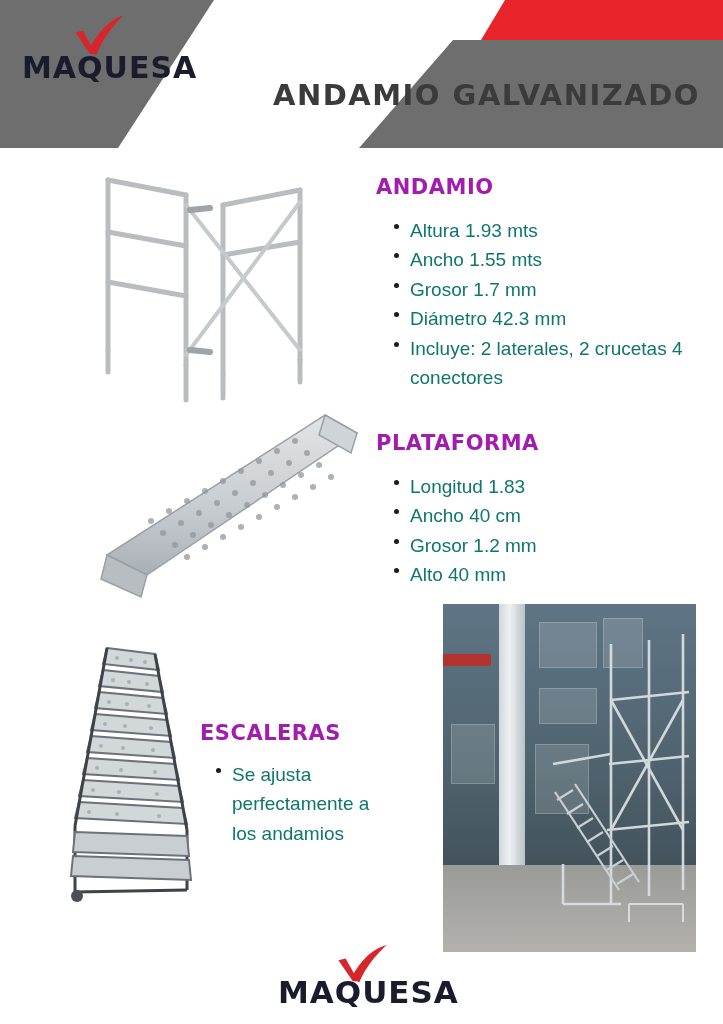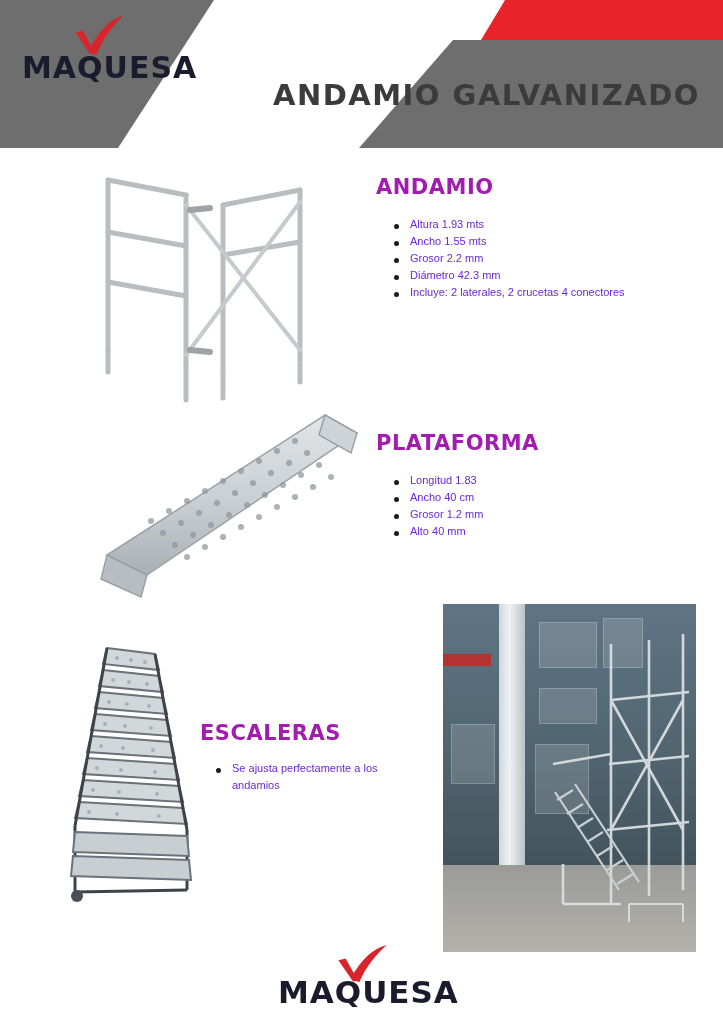--- a/index.html
+++ b/index.html
@@ -91,22 +91,22 @@
     position: absolute;
     font-family: "DejaVu Sans", sans-serif;
     font-weight: bold;
     font-size: 21px;
     letter-spacing: 0.5px;
     color: #a21caf;
   }
   .spec-list {
     position: absolute;
     list-style: none;
-    font-size: 11px;
-    color: #6d28d9;
+    font-size: 19px;
+    color: #0f766e;
     line-height: 1.55;
   }
   .spec-list li {
     position: relative;
     padding-left: 18px;
   }
   .spec-list li::before {
     content: "";
     position: absolute;
     left: 2px; top: 8px;
@@ -240,21 +240,21 @@
 
       <line x1="112" y1="60" x2="132" y2="58" stroke="#9ea3a7" stroke-width="6"></line>
       <line x1="112" y1="200" x2="132" y2="202" stroke="#9ea3a7" stroke-width="6"></line>
     </g>
   </svg>
 
   <div class="section-title" id="andamio-title">ANDAMIO</div>
   <ul class="spec-list" id="andamio-list">
     <li>Altura 1.93 mts</li>
     <li>Ancho 1.55 mts</li>
-    <li>Grosor 2.2 mm</li>
+    <li>Grosor 1.7 mm</li>
     <li>Diámetro 42.3 mm</li>
     <li>Incluye: 2 laterales, 2 crucetas 4 conectores</li>
   </ul>
 
   <svg class="art" id="art-plataforma" viewBox="0 0 290 200">
     <defs>
       <linearGradient id="plat" x1="0" y1="0" x2="0" y2="1">
         <stop offset="0" stop-color="#e2e5e7"></stop>
         <stop offset="0.55" stop-color="#c9ced2"></stop>
         <stop offset="1" stop-color="#a9b0b5"></stop>

